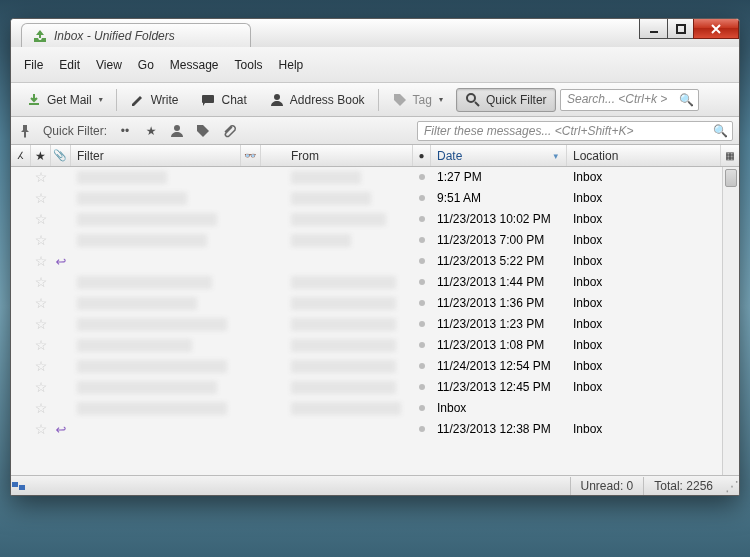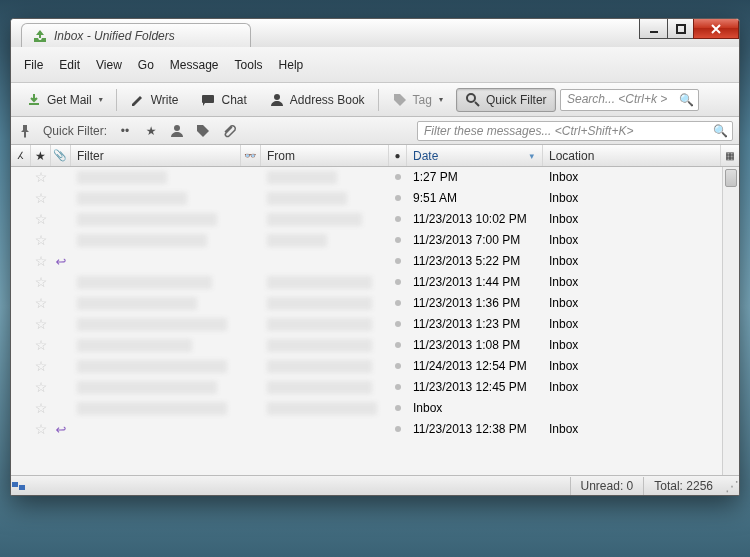--- a/index.html
+++ b/index.html
@@ -120,21 +120,21 @@
     display: flex; align-items: center;
     color: #333;
   }
   .col { height: 100%; display: flex; align-items: center; padding: 0 6px; border-right: 1px solid #d7d7d7;}
   .col.sort { color: #1e4f8b; }
   .c-thread { width: 20px; justify-content: center; padding:0;}
   .c-star { width: 20px; justify-content: center; padding:0;}
   .c-att { width: 20px; justify-content: center; padding:0;}
   .c-subj { width: 170px; }
   .c-read { width: 20px; justify-content: center; padding:0;}
-  .c-from { width: 128px; }
+  .c-from { width: 128px; margin-left: 24px; }
   .c-dot { width: 18px; justify-content: center; padding:0;}
   .c-date { width: 136px; position: relative;}
   .c-date .sortarrow { position:absolute; right: 8px; color:#5a8fc0; font-size:9px;}
   .c-loc { flex: 1; }
   .c-picker { width: 18px; justify-content:center; border-right:none;}
   
   .listbody {
     flex: 1; overflow: hidden; position: relative;
     display: flex;
   }

